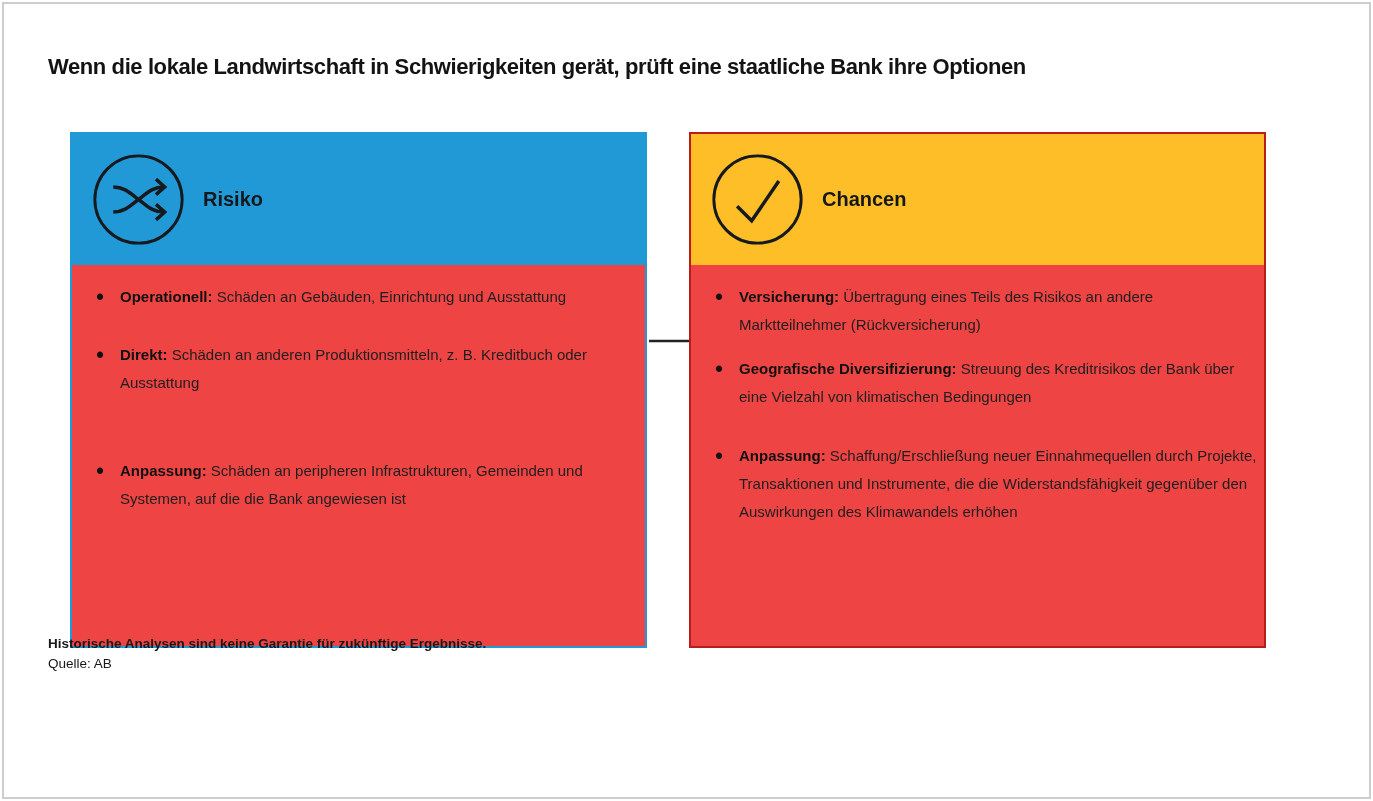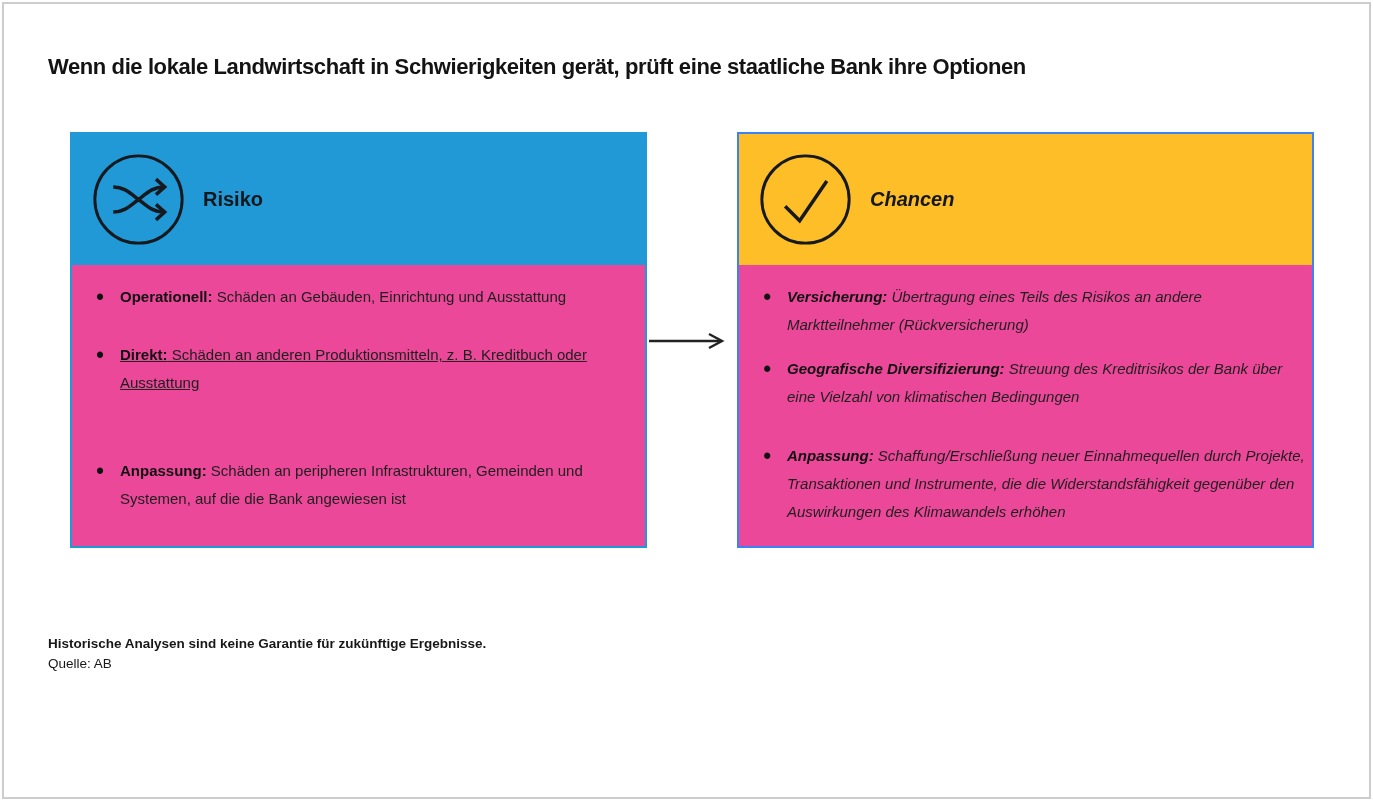--- a/index.html
+++ b/index.html
@@ -28,32 +28,31 @@
     font-size: 22px;
     font-weight: 700;
     letter-spacing: -0.4px;
     color: #131313;
     white-space: nowrap;
   }
   .panel {
     position: absolute;
     top: 132px;
     width: 577px;
-    height: 416px;
+    height: 516px;
     box-sizing: border-box;
-    background: #ec4899;
+    background: #ef4444;
   }
   .panel-risk {
     left: 70px;
     border: 2px solid #2199d6;
   }
   .panel-opp {
-    left: 737px;
-    border: 2px solid #3b82f6;
-    font-style: italic;
+    left: 689px;
+    border: 2px solid #b91c1c;
   }
   .panel-header {
     height: 131px;
     display: flex;
     align-items: center;
     padding-left: 18px;
     gap: 16px;
     box-sizing: border-box;
   }
   .panel-risk .panel-header { background: #2199d6; }
@@ -83,21 +82,21 @@
     content: "\2022";
     position: absolute;
     left: 0;
     top: 0;
     font-size: 23px;
     line-height: 28px;
     color: #111111;
   }
   .bullet-term { font-weight: 700; color: #111111; }
   .panel-risk .bullet-item:nth-child(1) { margin-bottom: 30px; }
-  .panel-risk .bullet-item:nth-child(2) { margin-bottom: 60px; text-decoration: underline; }
+  .panel-risk .bullet-item:nth-child(2) { margin-bottom: 60px; }
   .panel-opp  .bullet-item:nth-child(1) { margin-bottom: 16px; }
   .panel-opp  .bullet-item:nth-child(2) { margin-bottom: 31px; }
   .flow-arrow {
     position: absolute;
     left: 648px;
     top: 332px;
   }
   .footnote {
     position: absolute;
     left: 48px;

